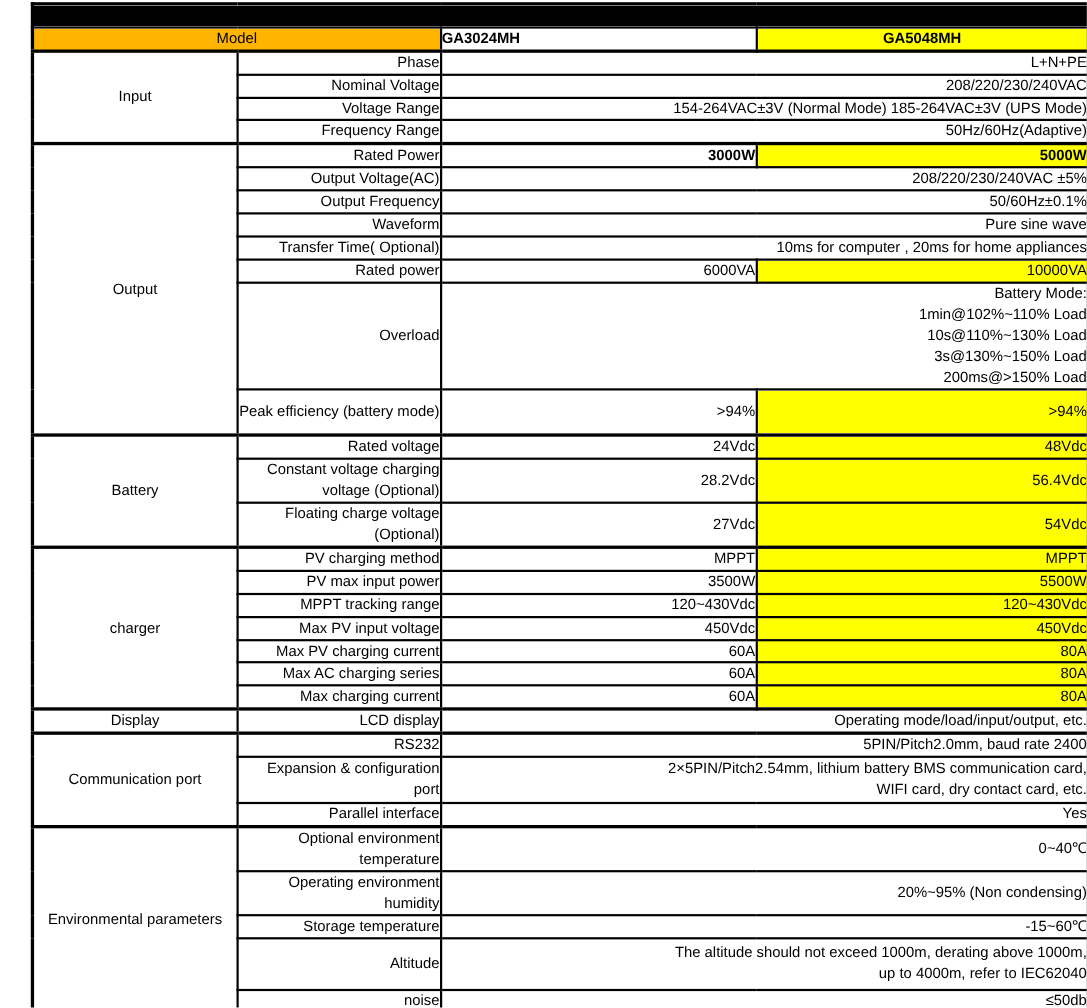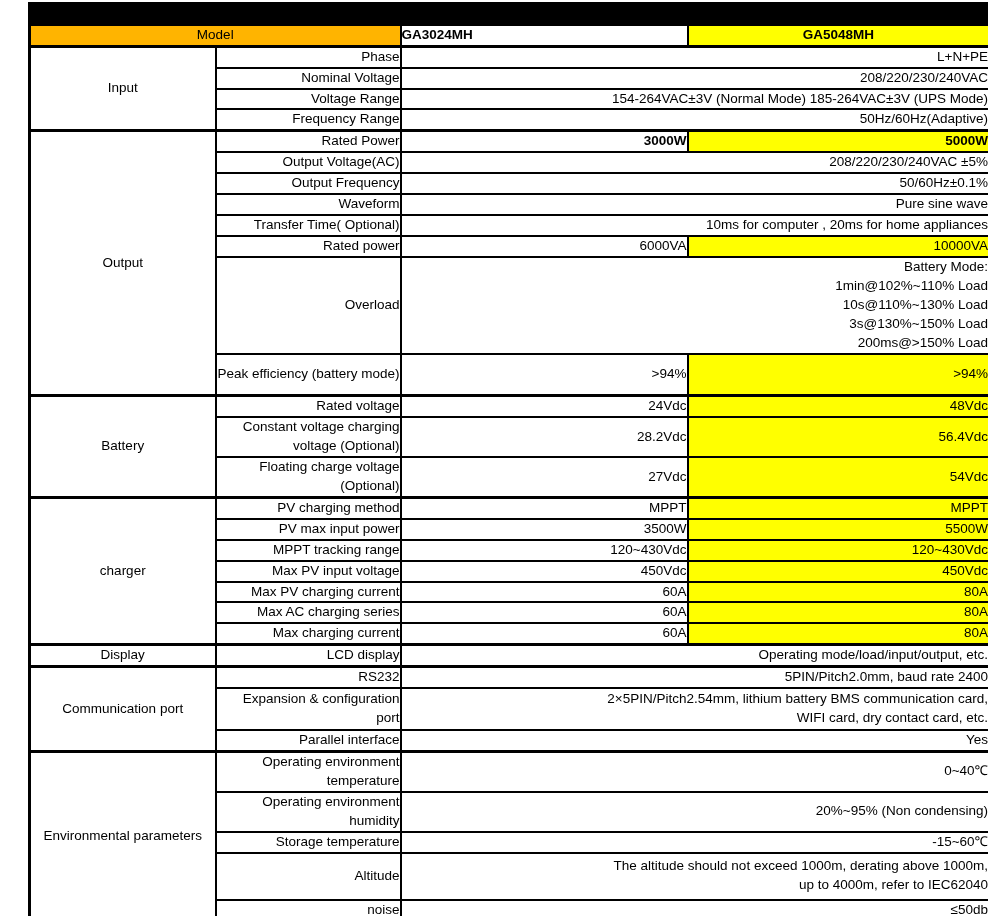--- a/index.html
+++ b/index.html
@@ -217,21 +217,21 @@
         <td class="val pre" colspan="2">2×5PIN/Pitch2.54mm, lithium battery BMS communication card,
 WIFI card, dry contact card, etc.</td>
       </tr>
       <tr style="height:20px">
         <td class="param">Parallel interface</td>
         <td class="val" colspan="2">Yes</td>
       </tr>
 
       <tr class="sec" style="height:40px">
         <td class="cat" rowspan="5">Environmental parameters</td>
-        <td class="param">Operating environment temperature</td>
+        <td class="param">Optional environment temperature</td>
         <td class="val" colspan="2">0~40℃</td>
       </tr>
       <tr style="height:40px">
         <td class="param">Operating environment humidity</td>
         <td class="val" colspan="2">20%~95% (Non condensing)</td>
       </tr>
       <tr style="height:19px">
         <td class="param">Storage temperature</td>
         <td class="val" colspan="2">-15~60℃</td>
       </tr>

